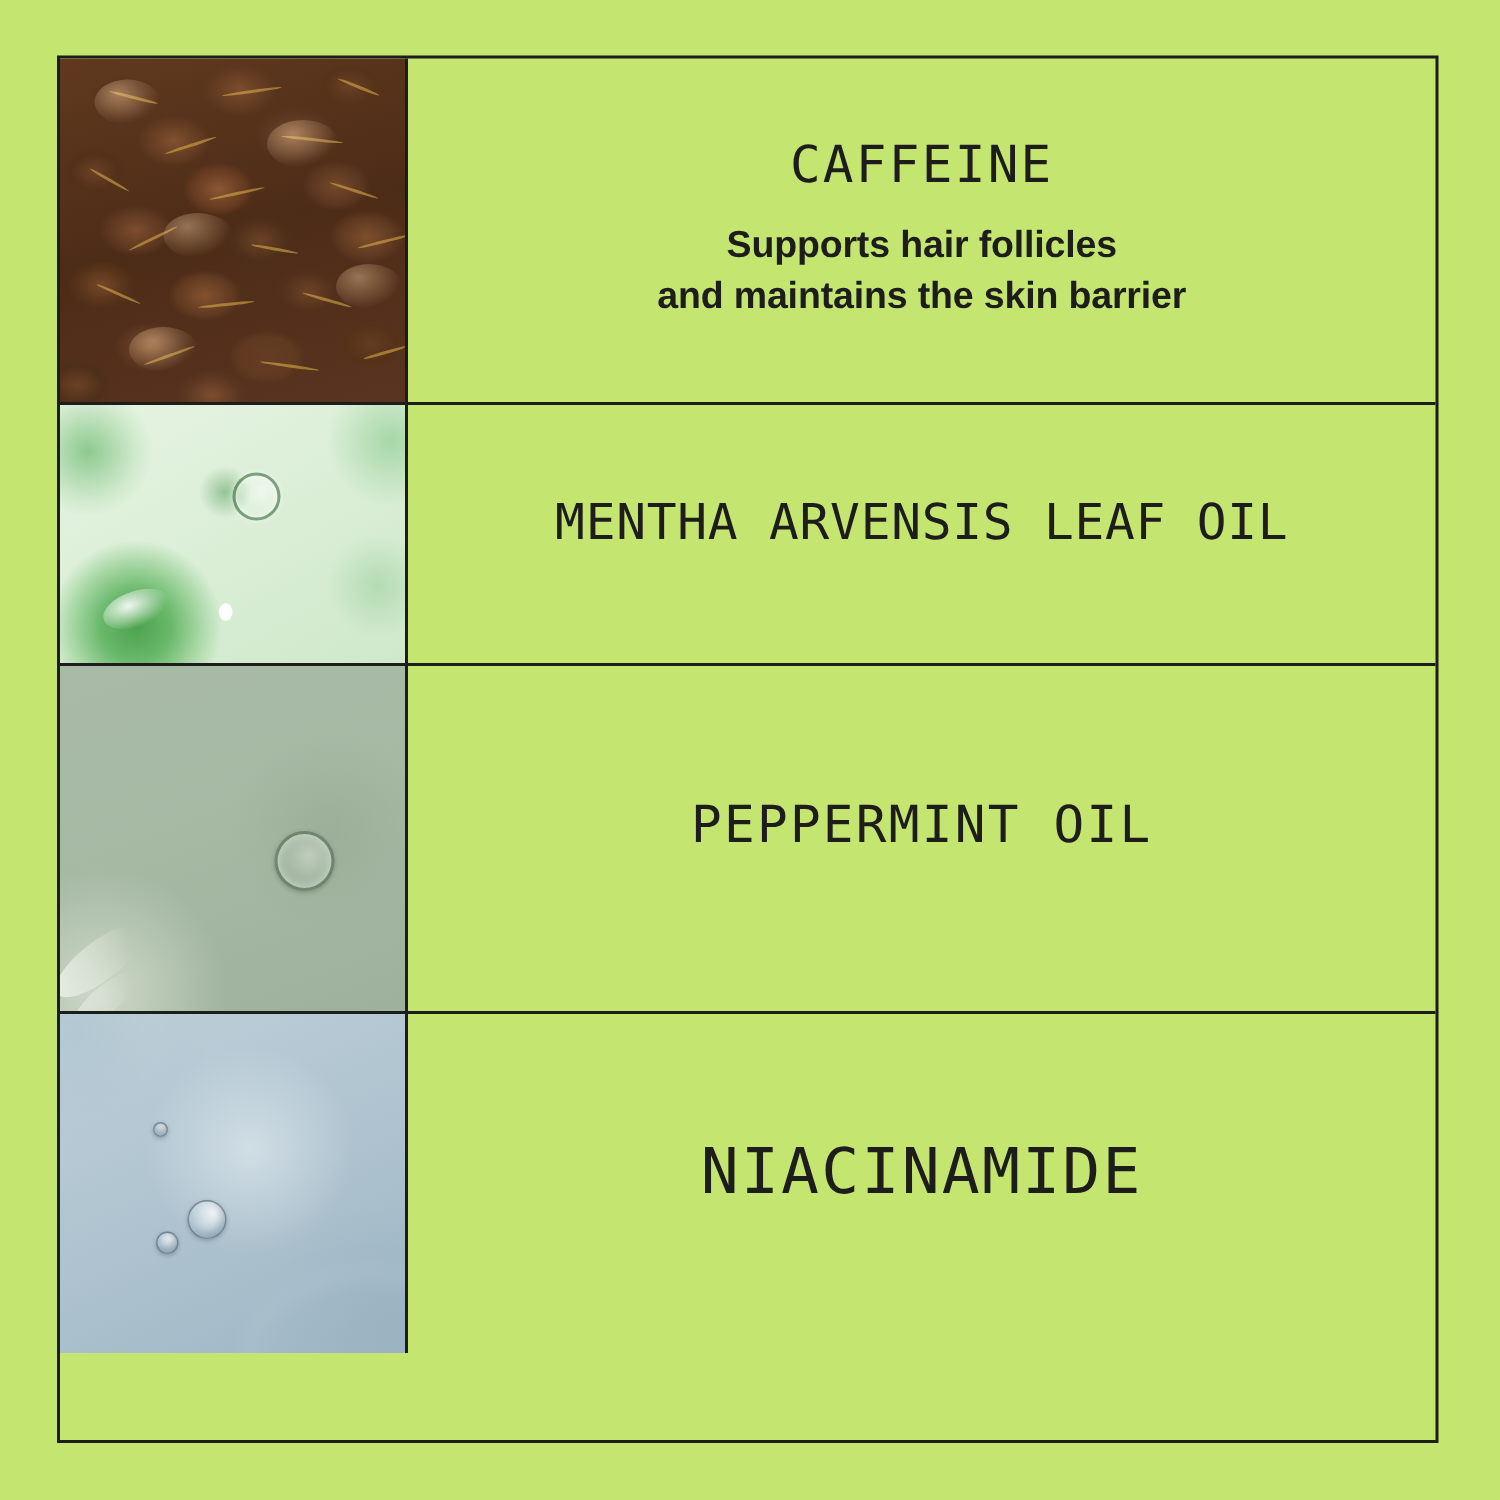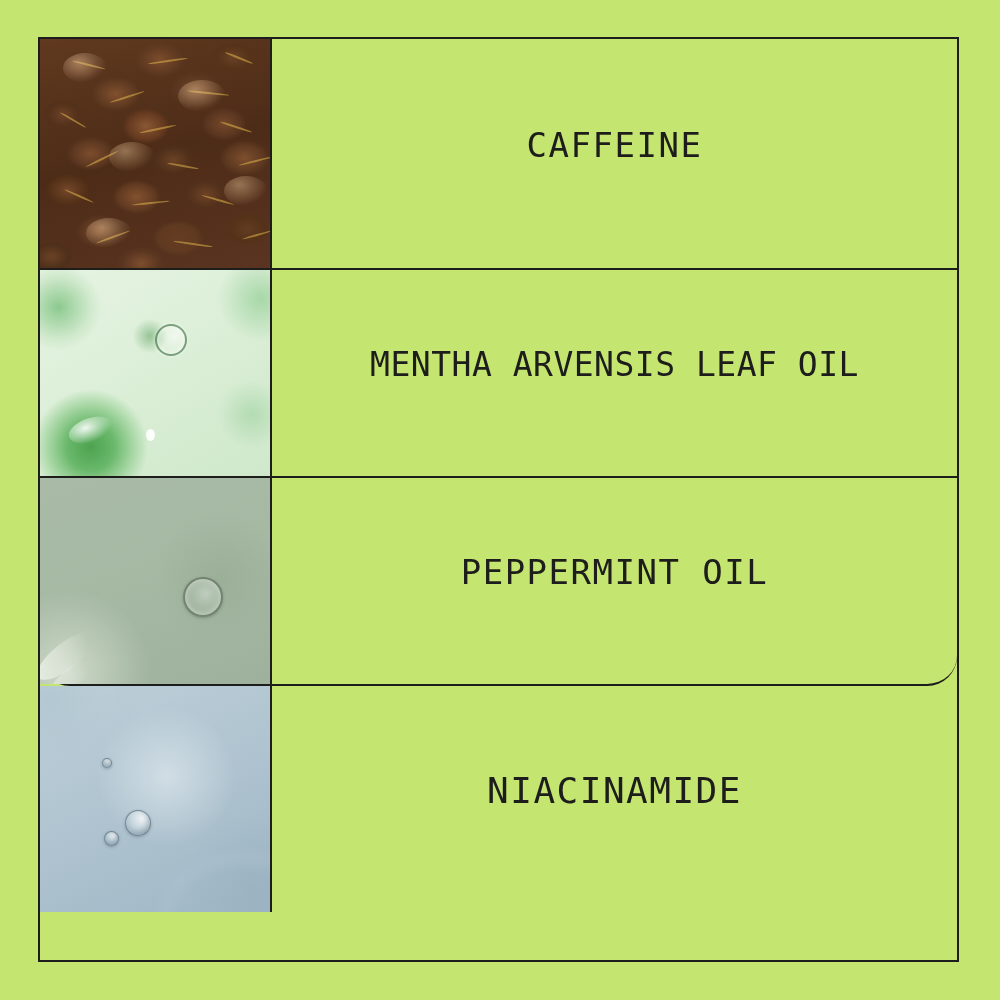--- a/index.html
+++ b/index.html
@@ -30,22 +30,22 @@
 
   .ingredient-row {
     display: flex;
     flex-direction: row;
     border-bottom: 2px solid #1d1d1b;
     width: 100%;
   }
   .ingredient-row:last-child { border-bottom: none; }
 
   .row-1 { height: 231px; }
-  .row-2 { height: 208px; }
-  .row-3 { height: 208px; border-radius: 30px; }
+  .row-2 { height: 174px; }
+  .row-3 { height: 232px; }
   .row-4 { height: 226px; }
 
   
   .image-cell {
     width: 232px;
     flex: 0 0 232px;
     border-right: 2px solid #1d1d1b;
     position: relative;
     overflow: hidden;
   }
@@ -189,21 +189,21 @@
     font-family: "DejaVu Sans Mono", "Liberation Mono", monospace;
     font-size: 34px;
     font-weight: 400;
     letter-spacing: 1.5px;
     line-height: 1.1;
     white-space: nowrap;
     margin-bottom: 16px;
   }
   .row-2 .ingredient-title { font-size: 33px; letter-spacing: 0.5px; }
   .row-3 .ingredient-title { font-size: 34px; }
-  .row-4 .ingredient-title { font-size: 36px; }
+  .row-4 .ingredient-title { font-size: 42px; }
 
   .ingredient-desc {
     font-family: "Liberation Sans", sans-serif;
     font-size: 25px;
     font-weight: 600;
     line-height: 1.38;
     letter-spacing: -0.1px;
   }
 </style>
 </head>
@@ -233,20 +233,21 @@
         <span class="bean-crack" style="left:88%;top:85%;width:30px;transform:rotate(-16deg);"></span>
         <span class="bean-gloss" style="left:10%;top:6%;width:44px;height:30px;"></span>
         <span class="bean-gloss" style="left:60%;top:18%;width:48px;height:32px;"></span>
         <span class="bean-gloss" style="left:30%;top:45%;width:46px;height:30px;"></span>
         <span class="bean-gloss" style="left:80%;top:60%;width:44px;height:30px;"></span>
         <span class="bean-gloss" style="left:20%;top:78%;width:46px;height:30px;"></span>
       </div>
     </div>
     <div class="text-cell">
       <div class="ingredient-title">CAFFEINE</div>
+      <div class="ingredient-desc">Supports hair follicles<br>and maintains the skin barrier</div>
     </div>
   </div>
 
   <div class="ingredient-row row-2">
     <div class="image-cell">
       <div class="photo photo-mint">
         <span class="mint-shadow" style="left:40%;top:24%;width:36px;height:34px;"></span>
         <span class="bubble-ring" style="left:50%;top:26%;width:32px;height:32px;"></span>
         <span class="mint-hilite" style="left:46%;top:77%;width:9px;height:12px;"></span>
       </div>

